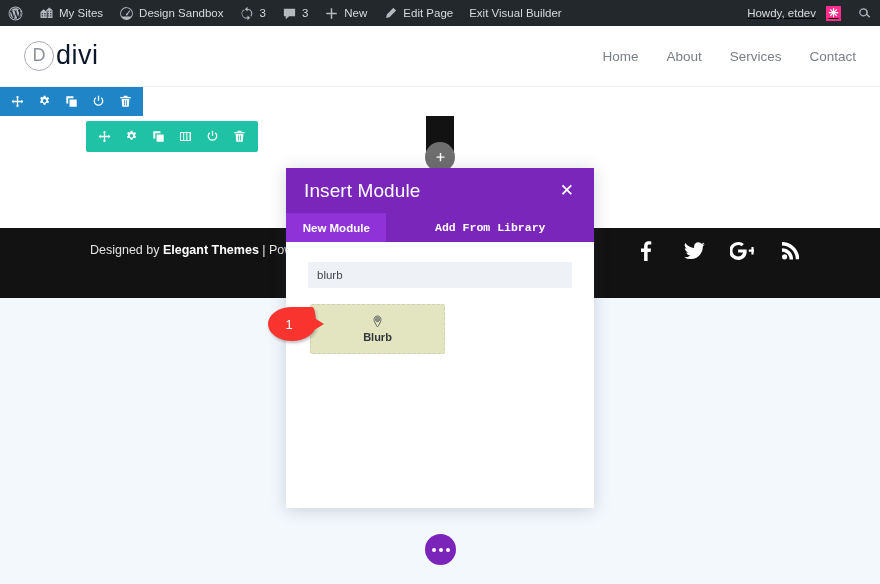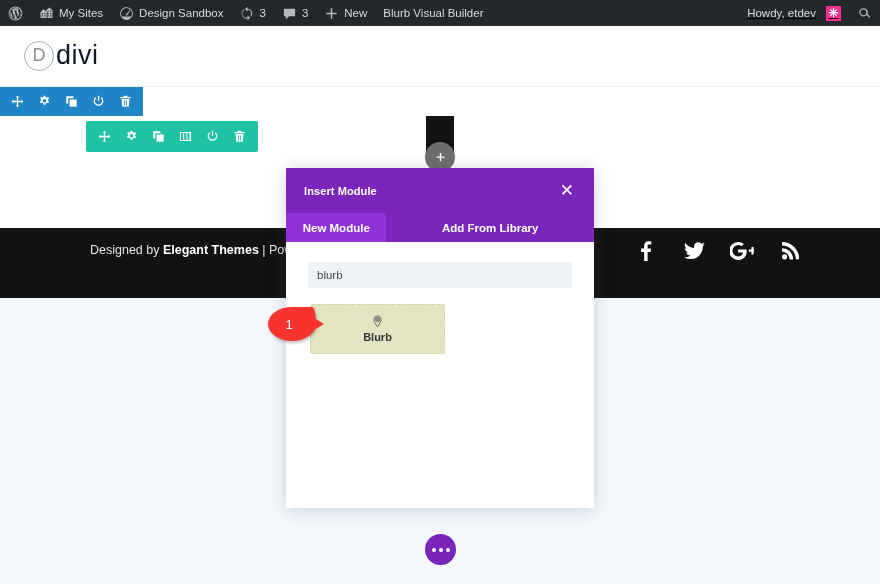--- a/index.html
+++ b/index.html
@@ -245,22 +245,22 @@
   #modal-header {
     height: 45px;
     background: #7b26bb;
     display: flex;
     align-items: center;
     padding: 0 18px;
     flex: 0 0 auto;
   }
   #modal-title {
     color: #ffffff;
-    font-size: 11px;
-    font-weight: 700;
+    font-size: 19px;
+    font-weight: 400;
     letter-spacing: 0.1px;
   }
   #modal-close {
     margin-left: auto;
     color: #ffffff;
     font-size: 17px;
     line-height: 1;
     cursor: pointer;
     font-weight: 400;
     padding: 2px 2px;
@@ -275,21 +275,21 @@
     display: flex;
     align-items: center;
     justify-content: center;
     color: #ffffff;
     font-size: 11.5px;
     font-weight: 700;
     cursor: pointer;
     height: 29px;
   }
   .modal-tab.tab-new { width: 107px; background: #8f33d9; }
-  .modal-tab.tab-library { width: 221px; background: #7b26bb; }
+  .modal-tab.tab-library { width: 221px; background: #7b26bb; font-family: Liberation Mono, monospace; }
 
   #modal-body {
     flex: 1 1 auto;
     background: #ffffff;
     padding: 20px 22px 0 22px;
   }
   #module-search-field {
     width: 100%;
     height: 26px;
     background: #eef1f6;
@@ -417,23 +417,31 @@
 
     <div class="ab-item">
       <span class="ab-icon">
         <svg viewBox="0 0 20 20">
             <path d="M9 3h2v6h6v2h-6v6H9v-6H3V9h6V3z"></path>
           </svg>
       </span>
       <span class="ab-label">New</span>
     </div>
 
-
-    <div class="ab-item">
-      <span class="ab-label">Blurb Visual Builder</span>
+    <div class="ab-item">
+      <span class="ab-icon">
+        <svg viewBox="0 0 20 20">
+            <path d="M13.9 2.5l3.6 3.6-8.8 8.8-4.6 1 1-4.6 8.8-8.8z"></path>
+          </svg>
+      </span>
+      <span class="ab-label">Edit Page</span>
+    </div>
+
+    <div class="ab-item">
+      <span class="ab-label">Exit Visual Builder</span>
     </div>
   </div>
 
   <div class="ab-group-right">
     <div class="ab-item">
       <span class="ab-label">Howdy, etdev</span>
       <span class="ab-avatar">✳</span>
     </div>
     <div class="ab-item">
       <span class="ab-icon">
@@ -443,20 +451,26 @@
       </span>
     </div>
   </div>
 </div>
 
 <div id="site-header">
   <div id="divi-logo">
     <span class="logo-circle">D</span>
     <span class="logo-word">divi</span>
   </div>
+  <nav id="main-nav">
+    <a>Home</a>
+    <a>About</a>
+    <a>Services</a>
+    <a>Contact</a>
+  </nav>
 </div>
 
 <div id="page-body"></div>
 
 <div id="section-toolbar">
   <div class="tb-btn">
     <span>
         <svg viewBox="0 0 20 20">
           <path d="M10 1l3 3h-2v5h5V7l3 3-3 3v-2h-5v5h2l-3 3-3-3h2v-5H4v2l-3-3 3-3v2h5V4H7l3-3z"></path>
         </svg>

